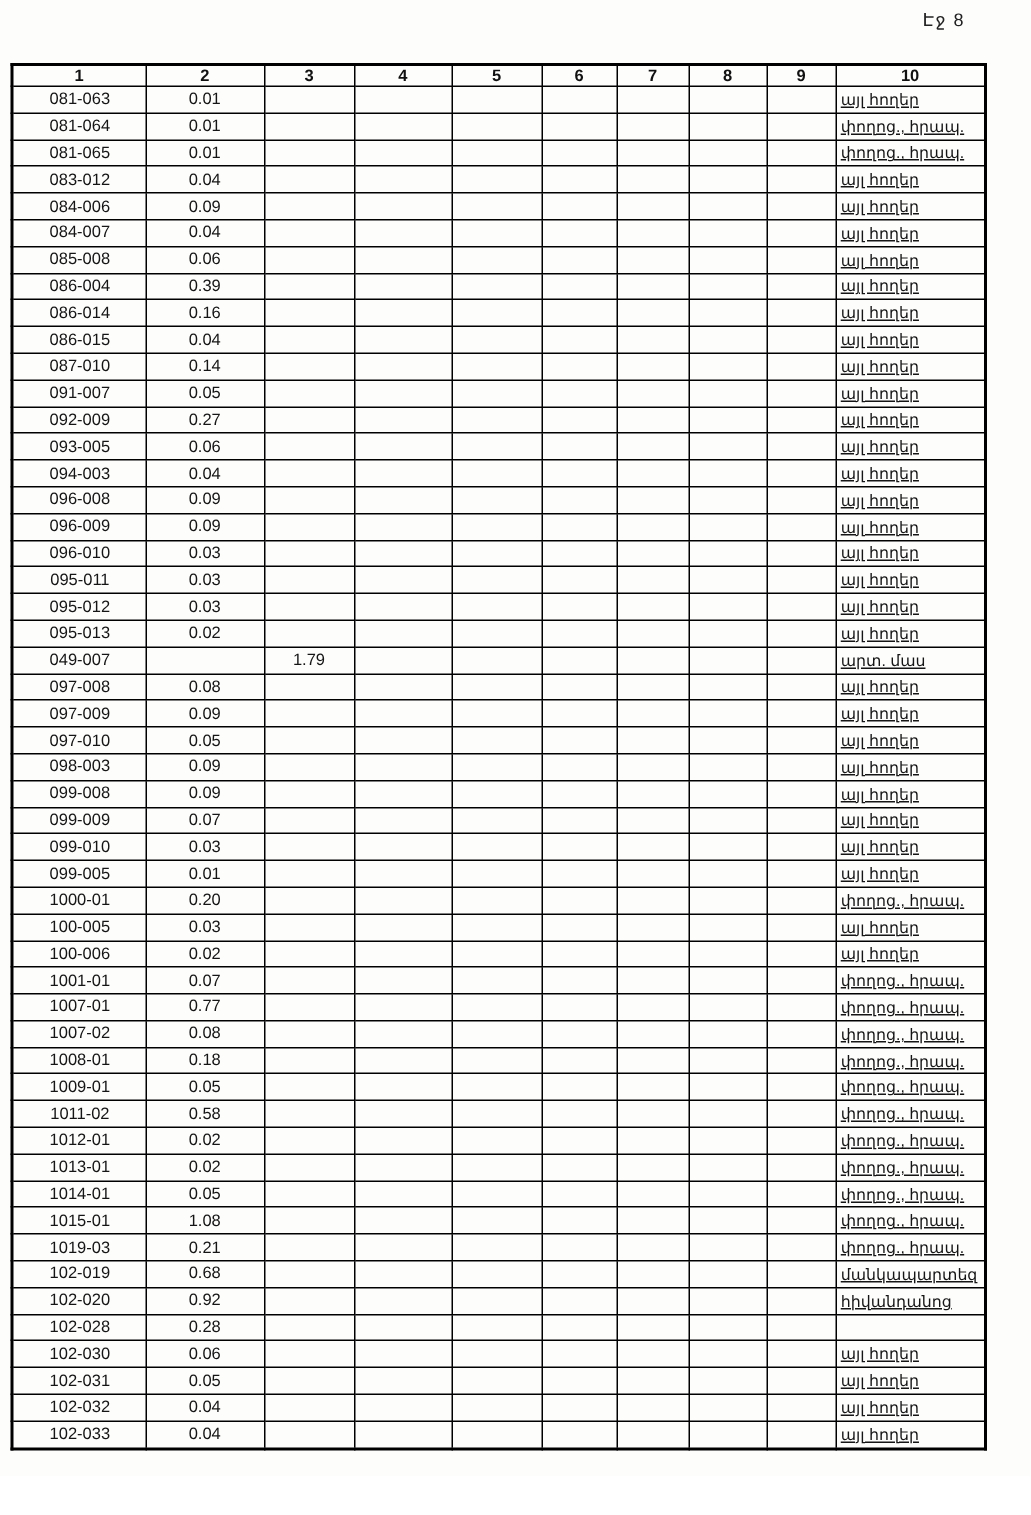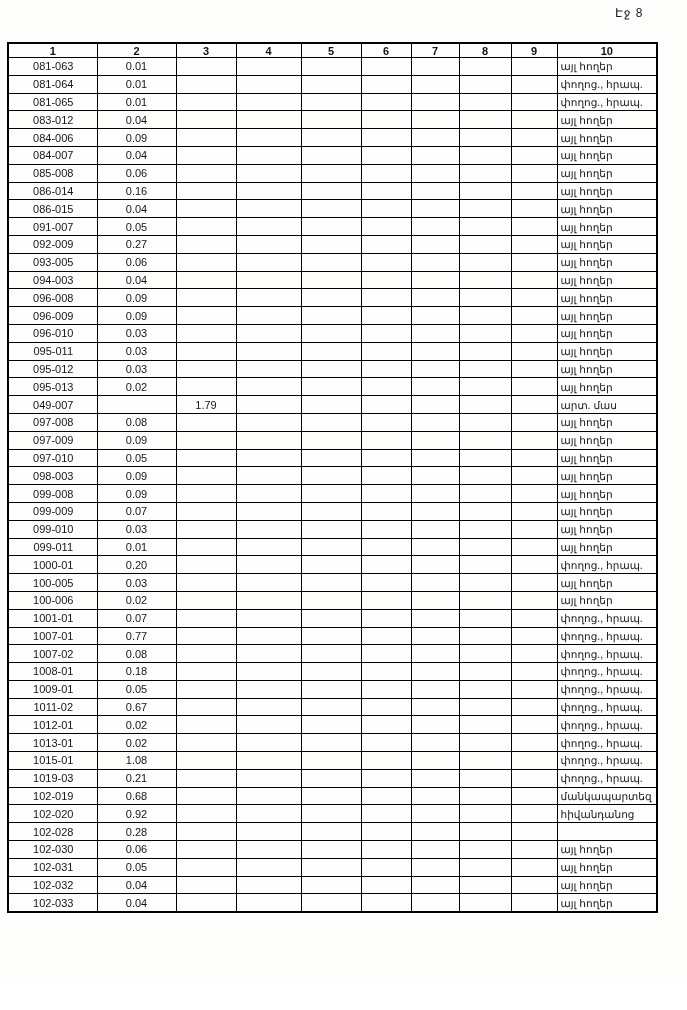--- a/index.html
+++ b/index.html
@@ -30,21 +30,21 @@
     vertical-align:middle;
   }
   th{
     height:13px;text-align:center;font-weight:bold;
     font-size:11px;color:#111;
   }
   td{height:16.8px;}
   td.code{text-align:center;padding-left:4px;font-size:11px;}
   td.num{text-align:center;font-size:11px;}
   td.cat{position:relative;font-size:10.5px;padding-left:3px;}
-  .cat-text{}
+  .cat-text{text-decoration:underline;}
 </style>
 </head>
 <body>
 
 <div class="page">
   <div class="page-label">Էջ 8</div>
 
   <table class="doc">
     <colgroup>
       <col style="width:89px">
@@ -151,20 +151,32 @@
           <td class="num"></td>
           <td class="num"></td>
           <td class="num"></td>
           <td class="num"></td>
           <td class="num"></td>
           <td class="num"></td>
           <td class="num"></td>
           <td class="cat"><span class="cat-text">այլ հողեր</span></td>
         </tr>
         <tr>
+          <td class="code">086-004</td>
+          <td class="num">0.39</td>
+          <td class="num"></td>
+          <td class="num"></td>
+          <td class="num"></td>
+          <td class="num"></td>
+          <td class="num"></td>
+          <td class="num"></td>
+          <td class="num"></td>
+          <td class="cat"><span class="cat-text">այլ հողեր</span></td>
+        </tr>
+        <tr>
           <td class="code">086-014</td>
           <td class="num">0.16</td>
           <td class="num"></td>
           <td class="num"></td>
           <td class="num"></td>
           <td class="num"></td>
           <td class="num"></td>
           <td class="num"></td>
           <td class="num"></td>
           <td class="cat"><span class="cat-text">այլ հողեր</span></td>
@@ -175,20 +187,32 @@
           <td class="num"></td>
           <td class="num"></td>
           <td class="num"></td>
           <td class="num"></td>
           <td class="num"></td>
           <td class="num"></td>
           <td class="num"></td>
           <td class="cat"><span class="cat-text">այլ հողեր</span></td>
         </tr>
         <tr>
+          <td class="code">087-010</td>
+          <td class="num">0.14</td>
+          <td class="num"></td>
+          <td class="num"></td>
+          <td class="num"></td>
+          <td class="num"></td>
+          <td class="num"></td>
+          <td class="num"></td>
+          <td class="num"></td>
+          <td class="cat"><span class="cat-text">այլ հողեր</span></td>
+        </tr>
+        <tr>
           <td class="code">091-007</td>
           <td class="num">0.05</td>
           <td class="num"></td>
           <td class="num"></td>
           <td class="num"></td>
           <td class="num"></td>
           <td class="num"></td>
           <td class="num"></td>
           <td class="num"></td>
           <td class="cat"><span class="cat-text">այլ հողեր</span></td>
@@ -391,21 +415,21 @@
           <td class="num"></td>
           <td class="num"></td>
           <td class="num"></td>
           <td class="num"></td>
           <td class="num"></td>
           <td class="num"></td>
           <td class="num"></td>
           <td class="cat"><span class="cat-text">այլ հողեր</span></td>
         </tr>
         <tr>
-          <td class="code">099-011</td>
+          <td class="code">099-005</td>
           <td class="num">0.01</td>
           <td class="num"></td>
           <td class="num"></td>
           <td class="num"></td>
           <td class="num"></td>
           <td class="num"></td>
           <td class="num"></td>
           <td class="num"></td>
           <td class="cat"><span class="cat-text">այլ հողեր</span></td>
         </tr>
@@ -500,21 +524,21 @@
           <td class="num"></td>
           <td class="num"></td>
           <td class="num"></td>
           <td class="num"></td>
           <td class="num"></td>
           <td class="num"></td>
           <td class="cat"><span class="cat-text">փողոց., հրապ.</span></td>
         </tr>
         <tr>
           <td class="code">1011-02</td>
-          <td class="num">0.67</td>
+          <td class="num">0.58</td>
           <td class="num"></td>
           <td class="num"></td>
           <td class="num"></td>
           <td class="num"></td>
           <td class="num"></td>
           <td class="num"></td>
           <td class="num"></td>
           <td class="cat"><span class="cat-text">փողոց., հրապ.</span></td>
         </tr>
         <tr>
@@ -525,20 +549,32 @@
           <td class="num"></td>
           <td class="num"></td>
           <td class="num"></td>
           <td class="num"></td>
           <td class="num"></td>
           <td class="cat"><span class="cat-text">փողոց., հրապ.</span></td>
         </tr>
         <tr>
           <td class="code">1013-01</td>
           <td class="num">0.02</td>
+          <td class="num"></td>
+          <td class="num"></td>
+          <td class="num"></td>
+          <td class="num"></td>
+          <td class="num"></td>
+          <td class="num"></td>
+          <td class="num"></td>
+          <td class="cat"><span class="cat-text">փողոց., հրապ.</span></td>
+        </tr>
+        <tr>
+          <td class="code">1014-01</td>
+          <td class="num">0.05</td>
           <td class="num"></td>
           <td class="num"></td>
           <td class="num"></td>
           <td class="num"></td>
           <td class="num"></td>
           <td class="num"></td>
           <td class="num"></td>
           <td class="cat"><span class="cat-text">փողոց., հրապ.</span></td>
         </tr>
         <tr>

